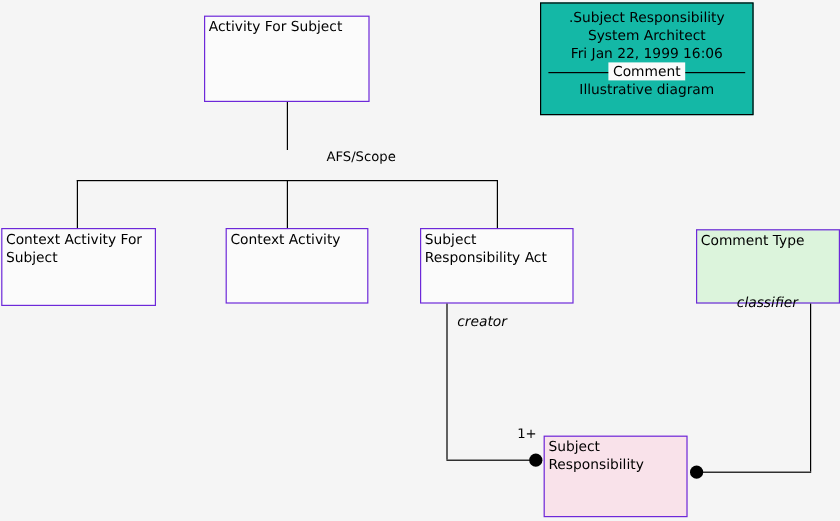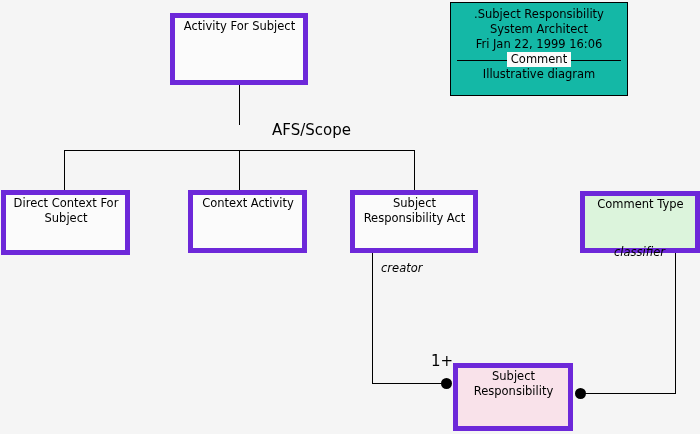--- a/index.html
+++ b/index.html
@@ -12,24 +12,23 @@
   }
   #canvas {
     position: relative;
     width: 700px;
     height: 434px;
     background: #f5f5f5;
     overflow: hidden;
   }
   .node {
     position: absolute;
-    border: 5px solid #6d28d9;
+    border: 1px solid #6d28d9;
     background: #fbfbfb;
     box-sizing: border-box;
-    text-align: center;
   }
   .node .label {
     position: absolute;
     left: 3px;
     top: 1px;
     right: 2px;
     font-size: 11.5px;
     line-height: 15px;
     color: #000;
     white-space: pre-line;
@@ -90,21 +89,21 @@
   .edge-label {
     position: absolute;
     font-size: 11.5px;
     line-height: 13px;
     color: #000;
     font-style: italic;
     white-space: nowrap;
   }
   .plain-label {
     position: absolute;
-    font-size: 15px;
+    font-size: 11px;
     line-height: 13px;
     color: #000;
     white-space: nowrap;
   }
 </style>
 </head>
 <body>
 
 <div id="canvas">
 
@@ -131,21 +130,21 @@
 
   <span class="plain-label" style="left:272px; top:124px;">AFS/Scope</span>
 
   <div class="hline" style="left:64px; top:150px; width:351px;"></div>
 
   <div class="vline" style="left:64px;  top:150px; height:40px;"></div>
   <div class="vline" style="left:239px; top:150px; height:40px;"></div>
   <div class="vline" style="left:414px; top:150px; height:40px;"></div>
 
   <div class="node" style="left:1px; top:190px; width:129px; height:65px;">
-    <span class="label">Direct Context For
+    <span class="label">Context Activity For
 Subject</span>
   </div>
 
   <div class="node" style="left:188px; top:190px; width:119px; height:63px;">
     <span class="label">Context Activity</span>
   </div>
 
   <div class="node" style="left:350px; top:190px; width:128px; height:63px;">
     <span class="label">Subject
 Responsibility Act</span>

